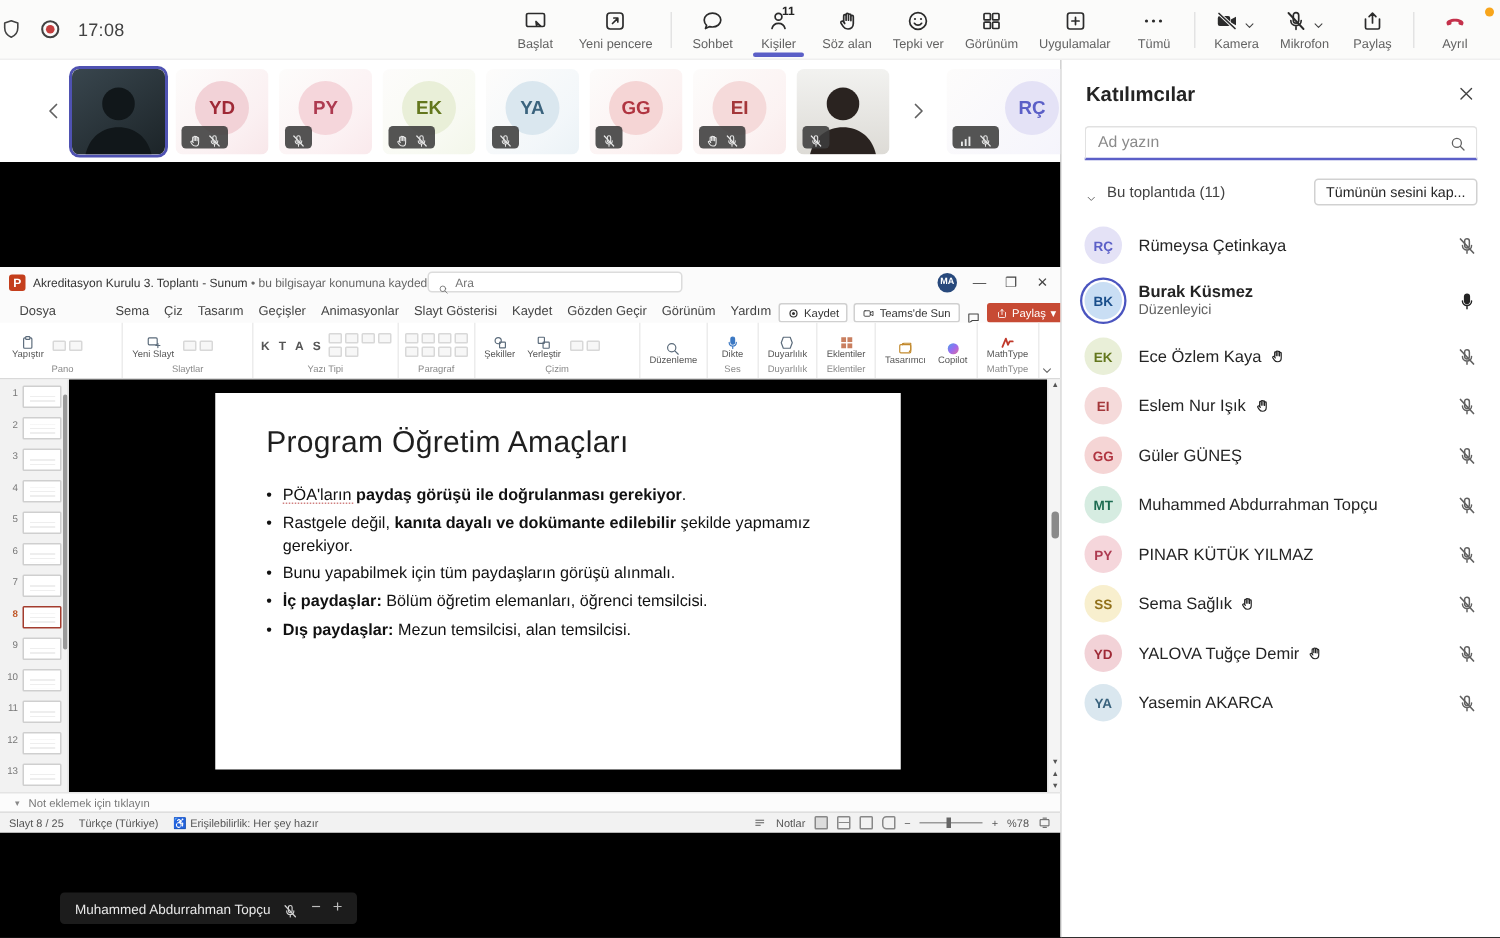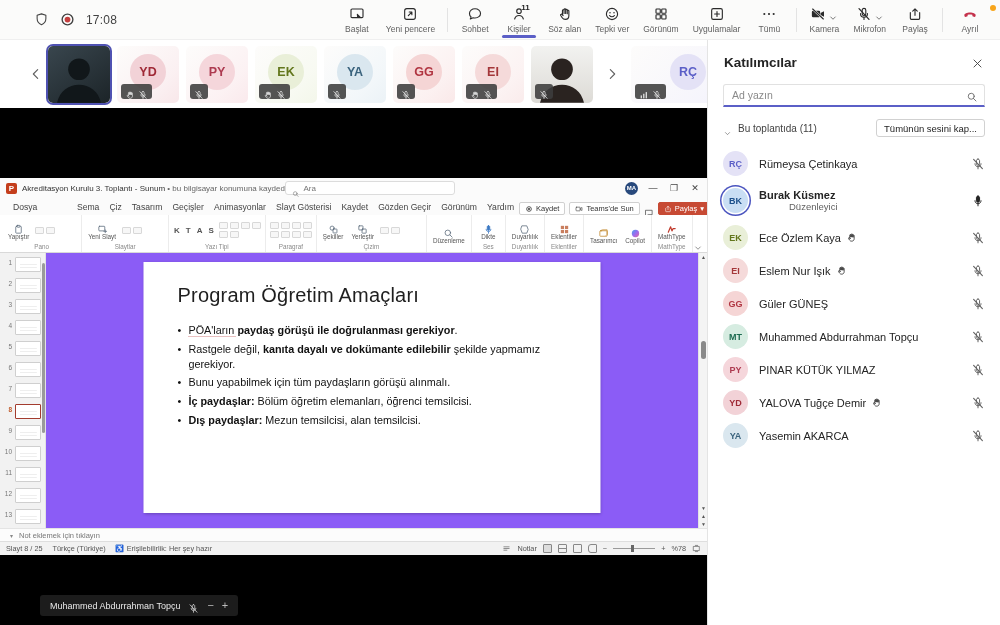--- a/index.html
+++ b/index.html
@@ -3,21 +3,21 @@
 <meta charset="utf-8">
 <style>
   * { margin:0; padding:0; box-sizing:border-box; }
   html,body { background:#222; }
   .screen { position:relative; width:1000px; height:625px; background:#000; overflow:hidden;
             font-family:"Liberation Sans", sans-serif; -webkit-font-smoothing:antialiased; }
 
   
   .topbar { position:absolute; top:0; left:0; right:0; height:40px; background:#fbfbfa;
             border-bottom:1px solid #efefef; display:flex; align-items:center; z-index:30; }
-  .topbar-left { display:flex; align-items:center; gap:11px; padding-left:34px; }
+  .topbar-left { display:flex; align-items:center; gap:11px; }
   .topbar-left .time { font-size:12px; color:#424242; letter-spacing:.2px; }
   .tb-ico { width:15px; height:15px; color:#424242; display:inline-block; }
   .tb-ico svg { width:100%; height:100%; }
   .topbar-right { margin-left:auto; display:flex; align-items:stretch; height:40px; padding-right:8px; }
   .tb-item { position:relative; display:flex; flex-direction:column; align-items:center;
              justify-content:center; padding:2px 7px; min-width:44px; cursor:pointer; }
   .tb-item .icon-row { display:flex; align-items:center; gap:2px; height:17px; }
   .tb-item .ic { width:16px; height:16px; color:#2b2b2b; }
   .tb-item .ic svg { width:100%; height:100%; }
   .tb-item .lbl { font-size:8.5px; color:#616161; margin-top:1px; white-space:nowrap; }
@@ -109,21 +109,21 @@
          display:flex; flex-direction:column; gap:1px; position:relative; overflow:hidden; }
   .thumb { display:flex; align-items:flex-start; gap:3px; height:20px; flex:none; cursor:pointer; }
   .thumb .tnum { font-size:6.5px; color:#777; width:9px; text-align:right; padding-top:2px; }
   .thumb .tbox { width:26px; height:15px; background:#fff; border:1px solid #cfcfcf; border-radius:1px;
          background-image:repeating-linear-gradient(#fff 0 2px, #eee 2px 3px); background-size:70% 60%;
          background-repeat:no-repeat; background-position:50% 70%; }
   .thumb.sel .tbox { border:1.5px solid #a33c2e; }
   .thumb.sel .tnum { color:#c05a2b; font-weight:bold; }
   .thumbs .tscroll { position:absolute; right:0; top:10px; width:3px; height:170px; background:#9a9a9a;
          border-radius:2px; }
-  .canvas { flex:1; position:relative; background:#8b5cf6; min-width:0; }
+  .canvas { flex:1; position:relative; background:#000000; min-width:0; }
   .slide { position:absolute; left:50%; transform:translateX(-50%); top:9px; width:457px; height:251px;
          background:#fff; box-shadow:0 1px 3px rgba(0,0,0,.25); padding:22px 0 0 34px; }
   .slide h1 { font-size:20px; font-weight:normal; color:#1f1f1f; letter-spacing:.2px; margin-bottom:16px; }
   .slide ul { list-style:none; }
   .slide li { font-size:10.8px; color:#111; line-height:1.4; padding-left:11px; position:relative;
          margin-bottom:3.5px; max-width:400px; }
   .slide li::before { content:"•"; position:absolute; left:0; top:0; }
   .slide .b { font-weight:bold; }
   .slide .spell { text-decoration:underline dotted #d08080 1px; text-underline-offset:2px; }
   .vscroll { width:9px; background:#f4f4f4; border-left:1px solid #e3e3e3; position:relative; flex:none; }
@@ -171,21 +171,21 @@
          white-space:nowrap; }
   .plist { flex:1; overflow:hidden; padding-top:4px; }
   .prow { display:flex; align-items:center; gap:11px; padding:0 15px; height:33px; cursor:pointer; }
   .prow.tall { height:41px; }
   .pavatar { width:25px; height:25px; border-radius:50%; display:flex; align-items:center;
          justify-content:center; font-size:9px; font-weight:bold; flex:none; }
   .pavatar.ring { box-shadow:0 0 0 1.5px #fff, 0 0 0 3px #4a54bf; }
   .pinfo { display:flex; flex-direction:column; min-width:0; }
   .pname { font-size:11px; color:#242424; white-space:nowrap; display:flex; align-items:center; gap:5px; }
   .pname.bold { font-weight:bold; }
-  .psub { font-size:9.5px; color:#616161;margin-left:30px; }
+  .psub { font-size:9.5px; color:#616161; }
   .hand-ic { width:11px; height:11px; color:#242424; flex:none; } .hand-ic svg{width:100%;height:100%;}
   .pmic { margin-left:auto; width:14px; height:14px; color:#616161; cursor:pointer; flex:none; }
   .pmic svg { width:100%; height:100%; }
   .pmic.on { color:#242424; }
 </style>
 </head>
 <body>
 
 <div class="screen">
 
@@ -940,20 +940,35 @@
          </span>
 
      </span>
      <span class="pmic"><svg viewBox="0 0 24 24" fill="none" stroke="currentColor" stroke-width="1.7" stroke-linecap="round" stroke-linejoin="round">
               <path d="M12 3.6c1.5 0 2.7 1.2 2.7 2.7v5.2c0 1.5-1.2 2.7-2.7 2.7s-2.7-1.2-2.7-2.7V6.3c0-1.5 1.2-2.7 2.7-2.7z"></path>
               <path d="M6.8 11.5c0 2.9 2.3 5.2 5.2 5.2s5.2-2.3 5.2-5.2M12 16.7v3.6"></path>
               <path d="M4.5 4l15 16" stroke-width="1.9"></path>
             </svg></span>
         </div>
         <div class="prow">
+          <span class="pavatar" style="background:#f8efce;color:#91701a;">SS</span>
+     <span class="pinfo">
+       <span class="pname">Sema Sağlık
+         <span class="hand-ic"><svg viewBox="0 0 24 24" fill="none" stroke="currentColor" stroke-width="1.7" stroke-linecap="round" stroke-linejoin="round">
+                  <path d="M8.2 12.5V6.8c0-.7.5-1.2 1.2-1.2s1.2.5 1.2 1.2v4.4V5.6c0-.7.5-1.2 1.2-1.2s1.2.5 1.2 1.2v5.6V6.2c0-.7.5-1.2 1.2-1.2s1.2.5 1.2 1.2v5.4V7.6c0-.7.5-1.2 1.2-1.2s1.2.5 1.2 1.2v7c0 3.4-2.3 5.4-5.3 5.4-2.2 0-3.6-.7-4.7-2.4l-2.2-3.3c-.5-.8-.2-1.7.6-2 .6-.3 1.3 0 1.7.5l1.3 1.7z"></path>
+                </svg></span></span>
+
+     </span>
+     <span class="pmic"><svg viewBox="0 0 24 24" fill="none" stroke="currentColor" stroke-width="1.7" stroke-linecap="round" stroke-linejoin="round">
+              <path d="M12 3.6c1.5 0 2.7 1.2 2.7 2.7v5.2c0 1.5-1.2 2.7-2.7 2.7s-2.7-1.2-2.7-2.7V6.3c0-1.5 1.2-2.7 2.7-2.7z"></path>
+              <path d="M6.8 11.5c0 2.9 2.3 5.2 5.2 5.2s5.2-2.3 5.2-5.2M12 16.7v3.6"></path>
+              <path d="M4.5 4l15 16" stroke-width="1.9"></path>
+            </svg></span>
+        </div>
+        <div class="prow">
           <span class="pavatar" style="background:#f2d2d7;color:#9f2936;">YD</span>
      <span class="pinfo">
        <span class="pname">YALOVA Tuğçe Demir
          <span class="hand-ic"><svg viewBox="0 0 24 24" fill="none" stroke="currentColor" stroke-width="1.7" stroke-linecap="round" stroke-linejoin="round">
                   <path d="M8.2 12.5V6.8c0-.7.5-1.2 1.2-1.2s1.2.5 1.2 1.2v4.4V5.6c0-.7.5-1.2 1.2-1.2s1.2.5 1.2 1.2v5.6V6.2c0-.7.5-1.2 1.2-1.2s1.2.5 1.2 1.2v5.4V7.6c0-.7.5-1.2 1.2-1.2s1.2.5 1.2 1.2v7c0 3.4-2.3 5.4-5.3 5.4-2.2 0-3.6-.7-4.7-2.4l-2.2-3.3c-.5-.8-.2-1.7.6-2 .6-.3 1.3 0 1.7.5l1.3 1.7z"></path>
                 </svg></span></span>
 
      </span>
      <span class="pmic"><svg viewBox="0 0 24 24" fill="none" stroke="currentColor" stroke-width="1.7" stroke-linecap="round" stroke-linejoin="round">
               <path d="M12 3.6c1.5 0 2.7 1.2 2.7 2.7v5.2c0 1.5-1.2 2.7-2.7 2.7s-2.7-1.2-2.7-2.7V6.3c0-1.5 1.2-2.7 2.7-2.7z"></path>

